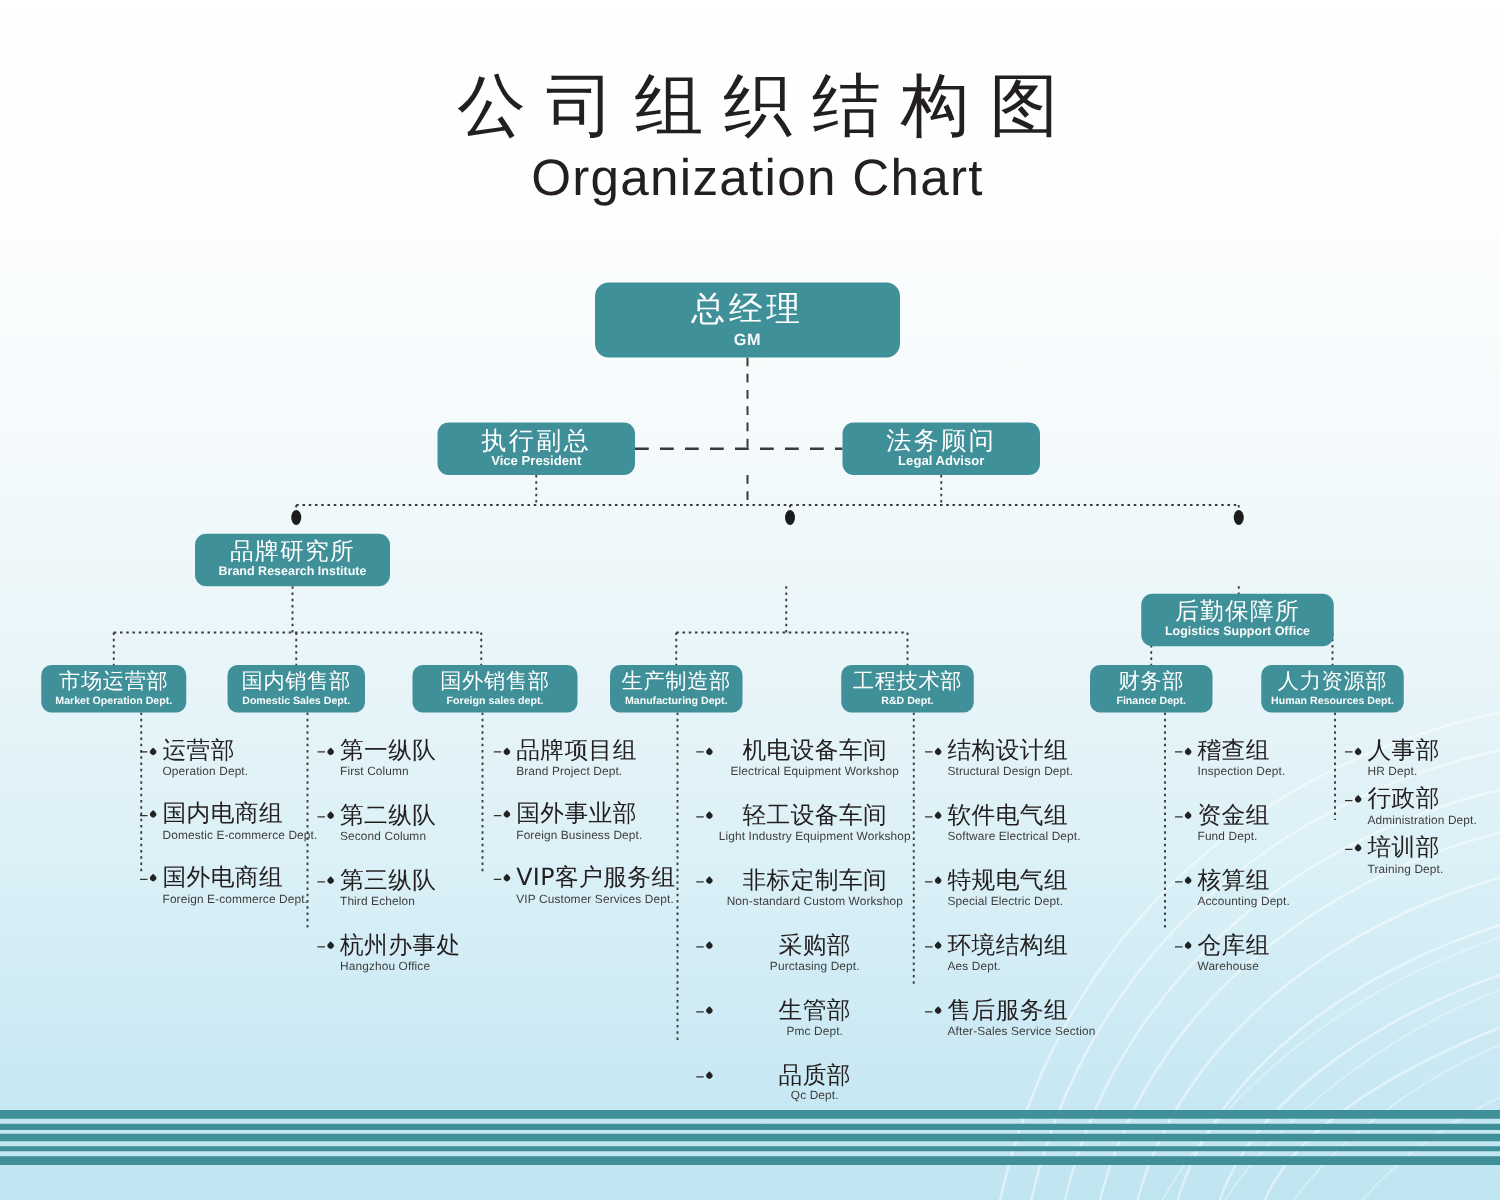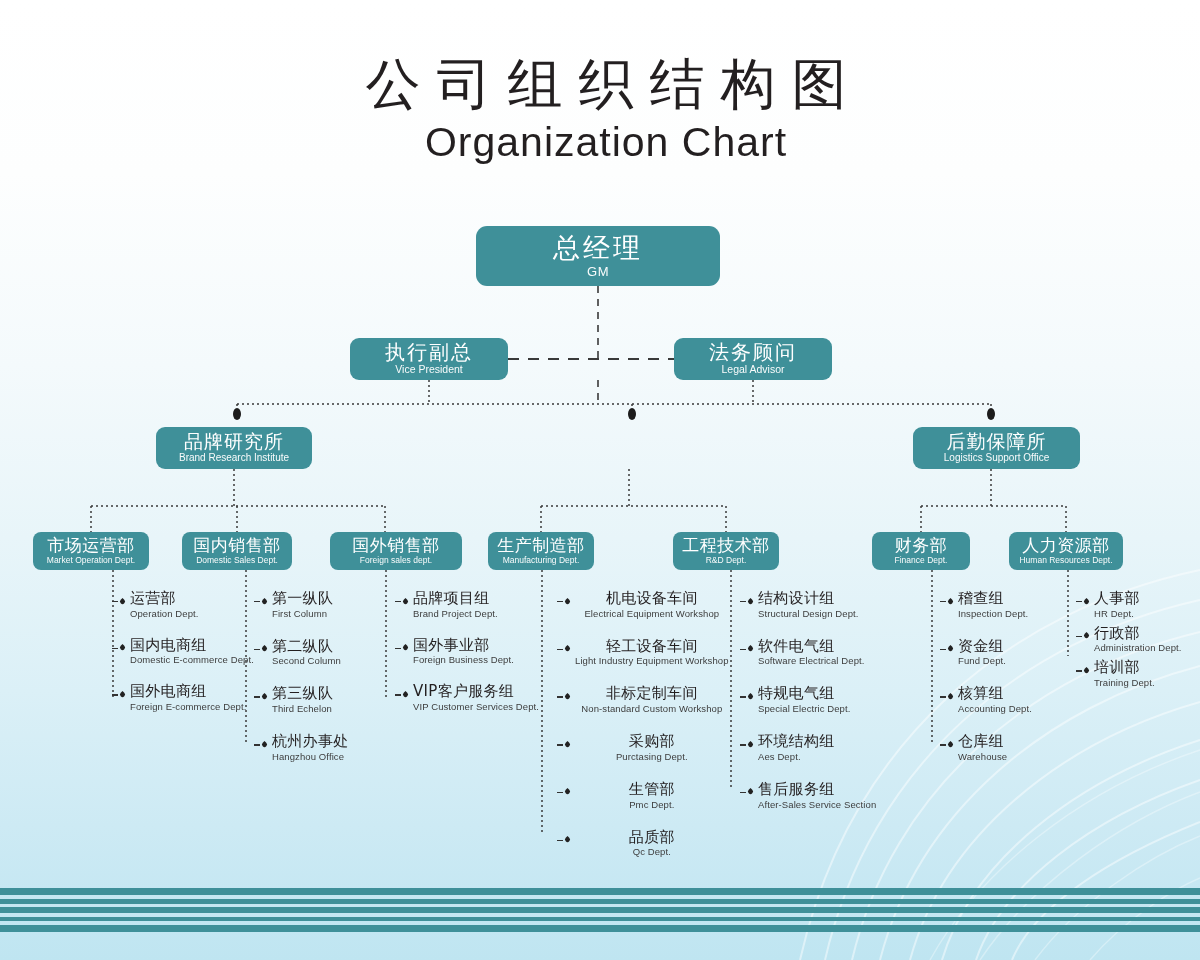--- a/index.html
+++ b/index.html
@@ -94,21 +94,21 @@
     justify-content: center;
     line-height: 1.05;
   }
   .node .cn {
     font-family: "DejaVu Sans", "Liberation Sans", sans-serif;
     font-weight: 400;
     white-space: nowrap;
   }
   .node .en {
     font-family: "Liberation Sans", sans-serif;
-    font-weight: 400;
+    font-weight: 700;
     white-space: nowrap;
     opacity: .97;
   }
 
   
   #node-gm {
     left: 476px; top: 226px; width: 244px; height: 60px;
     border-radius: 11px;
   }
   #node-gm .cn { font-size: 27px; letter-spacing: 3px; }
@@ -119,21 +119,21 @@
   #node-legal { left: 674px; top: 338px; width: 158px; height: 42px; }
   #node-vp .cn, #node-legal .cn { font-size: 20px; letter-spacing: 2px; }
   #node-vp .en, #node-legal .en { font-size: 10.5px; margin-top: 1px; }
 
   
   .institute { height: 42px; top: 427px; border-radius: 9px; }
   .institute .cn { font-size: 19px; letter-spacing: 1px; }
   .institute .en { font-size: 10px; margin-top: 1px; }
   #node-inst-brand   { left: 156px; width: 156px; }
   #node-inst-product { left: 551px; width: 157px; }
-  #node-inst-logi    { left: 913px; width: 167px; }
+  #node-inst-logi    { left: 913px; width: 154px; margin-top: 48px; }
 
   
   .dept { height: 38px; top: 532px; border-radius: 8px; }
   .dept .cn { font-size: 17px; letter-spacing: .5px; }
   .dept .en { font-size: 8.5px; margin-top: 1px; }
   #node-dept-market   { left: 33px;  width: 116px; }
   #node-dept-domestic { left: 182px; width: 110px; }
   #node-dept-foreign  { left: 330px; width: 132px; }
   #node-dept-mfg      { left: 488px; width: 106px; align-items: center; }
   #node-dept-rd       { left: 673px; width: 106px; }
@@ -153,21 +153,21 @@
     position: absolute;
   }
   .leaf-item {
     position: relative;
     padding-left: 18px;
     margin-bottom: 19px;
     line-height: 1.05;
   }
   .leaf-item .cn {
     font-family: "DejaVu Sans", "Liberation Sans", sans-serif;
-    font-size: 15px;
+    font-size: 19px;
     color: #231f20;
     white-space: nowrap;
     display: block;
     letter-spacing: .3px;
   }
   .leaf-item .en {
     font-family: "Liberation Sans", sans-serif;
     font-size: 9.5px;
     color: #3d3d3d;
     white-space: nowrap;

